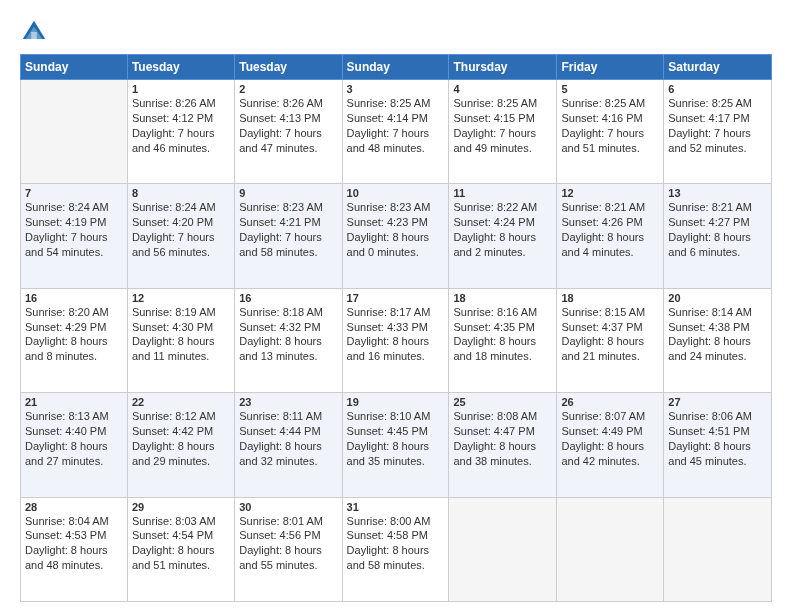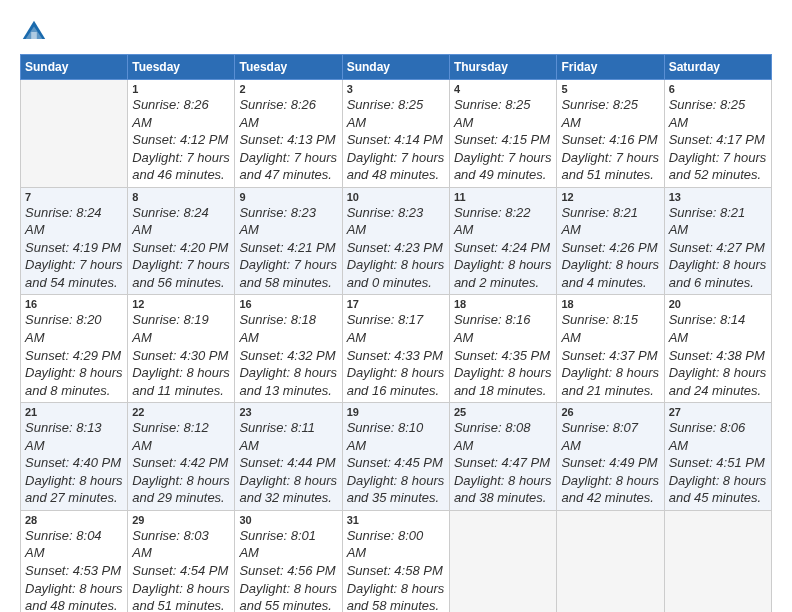--- a/index.html
+++ b/index.html
@@ -86,24 +86,23 @@
     tbody tr td.empty {
       background: #f9f9f9;
     }
     .day-num {
       font-size: 11px;
       font-weight: bold;
       display: block;
       margin-bottom: 1px;
     }
     .day-info {
-      font-size: 13px;
+      font-size: 11px;
       line-height: 1.35;
       color: #333;
-      font-style: italic;
     }
     tbody tr:nth-child(odd) td {
       background-color: #fff;
     }
     tbody tr:nth-child(even) td {
       background-color: #f0f4fa;
     }
     tbody tr td.empty {
       background-color: #f5f5f5 !important;
     }

